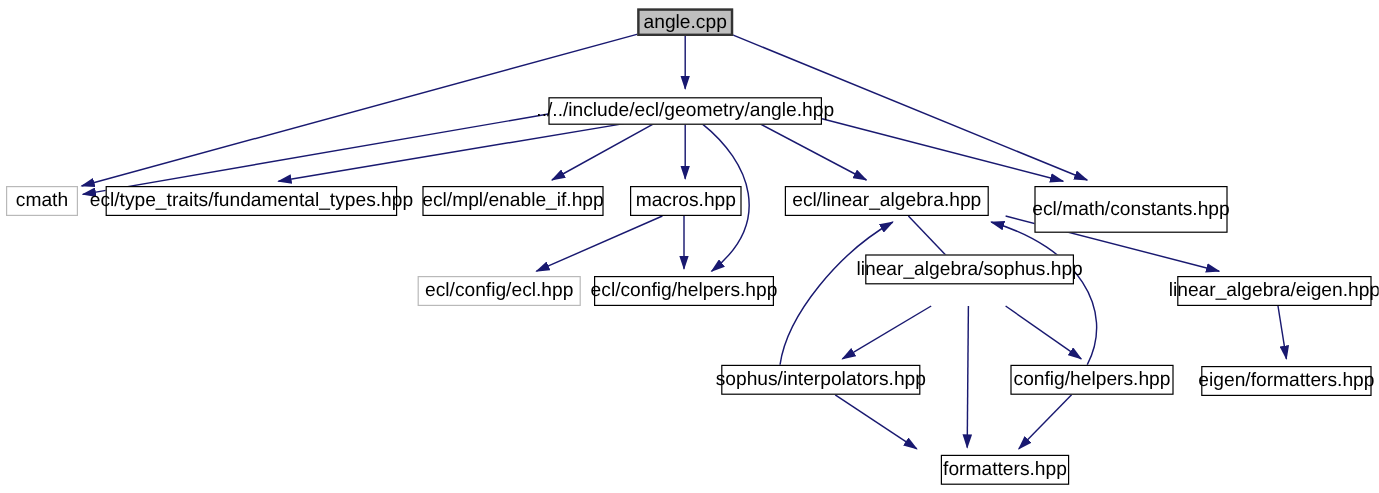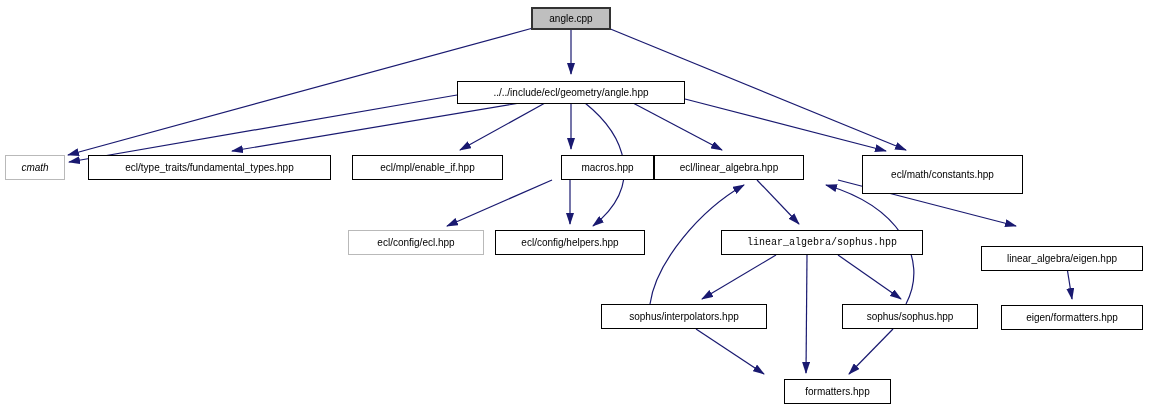--- a/index.html
+++ b/index.html
@@ -21,21 +21,21 @@
     width: 1149px;
     height: 411px;
     pointer-events: none;
   }
   .node {
     position: absolute;
     box-sizing: border-box;
     background: #ffffff;
     border: 1px solid #000000;
     color: #000000;
-    font-size: 10px;
+    font-size: 16px;
     display: flex;
     align-items: center;
     justify-content: center;
     white-space: nowrap;
     line-height: 1;
     cursor: pointer;
   }
   .node.main {
     background: #bfbfbf;
     border: 2px solid #333333;
@@ -81,28 +81,28 @@
         <path d="M650,304 C656,262 700,210 744,185" class="edge-path" stroke="#191970" marker-end="url(#arrowhead)"></path>
         <path d="M906,304 C930,258 898,206 826,185" class="edge-path" stroke="#191970" marker-end="url(#arrowhead)"></path>
         <path d="M696,329 L764,374" class="edge-path" stroke="#191970" marker-end="url(#arrowhead)"></path>
         <path d="M893,329 L849,374" class="edge-path" stroke="#191970" marker-end="url(#arrowhead)"></path>
         <path d="M1065,255 L1072,299" class="edge-path" stroke="#191970" marker-end="url(#arrowhead)"></path>
       </g>
   </svg>
   <div>
       <div class="node main" style="left: 531px; top: 7px; width: 80px; height: 23px;">angle.cpp</div>
       <div class="node " style="left: 457px; top: 81px; width: 228px; height: 23px;">../../include/ecl/geometry/angle.hpp</div>
-      <div class="node external" style="left: 5px; top: 155px; width: 60px; height: 25px; font-style: italic;">cmath</div>
+      <div class="node external" style="left: 5px; top: 155px; width: 60px; height: 25px;">cmath</div>
       <div class="node " style="left: 88px; top: 155px; width: 243px; height: 25px;">ecl/type_traits/fundamental_types.hpp</div>
       <div class="node " style="left: 352px; top: 155px; width: 151px; height: 25px;">ecl/mpl/enable_if.hpp</div>
-      <div class="node " style="left: 525px; top: 155px; width: 93px; height: 25px; margin-left: 36px;">macros.hpp</div>
-      <div class="node " style="left: 654px; top: 155px; width: 150px; height: 25px;">ecl/linear_algebra.hpp</div>
+      <div class="node " style="left: 525px; top: 155px; width: 93px; height: 25px;">macros.hpp</div>
+      <div class="node " style="left: 654px; top: 155px; width: 170px; height: 25px;">ecl/linear_algebra.hpp</div>
       <div class="node " style="left: 862px; top: 155px; width: 161px; height: 39px;">ecl/math/constants.hpp</div>
       <div class="node external" style="left: 348px; top: 230px; width: 136px; height: 25px;">ecl/config/ecl.hpp</div>
       <div class="node " style="left: 495px; top: 230px; width: 150px; height: 25px;">ecl/config/helpers.hpp</div>
-      <div class="node " style="left: 721px; top: 230px; width: 202px; height: 25px; font-family: Liberation Mono, monospace;">linear_algebra/sophus.hpp</div>
-      <div class="node " style="left: 981px; top: 230px; width: 162px; height: 25px; margin-top: 16px;">linear_algebra/eigen.hpp</div>
+      <div class="node " style="left: 721px; top: 212px; width: 174px; height: 25px;">linear_algebra/sophus.hpp</div>
+      <div class="node " style="left: 981px; top: 230px; width: 162px; height: 25px;">linear_algebra/eigen.hpp</div>
       <div class="node " style="left: 601px; top: 304px; width: 166px; height: 25px;">sophus/interpolators.hpp</div>
-      <div class="node " style="left: 842px; top: 304px; width: 136px; height: 25px;">sophus/sophus.hpp</div>
+      <div class="node " style="left: 842px; top: 304px; width: 136px; height: 25px;">config/helpers.hpp</div>
       <div class="node " style="left: 1001px; top: 305px; width: 142px; height: 25px;">eigen/formatters.hpp</div>
       <div class="node " style="left: 784px; top: 379px; width: 107px; height: 25px;">formatters.hpp</div>
     </div>
 </div>
 
 </body></html>

